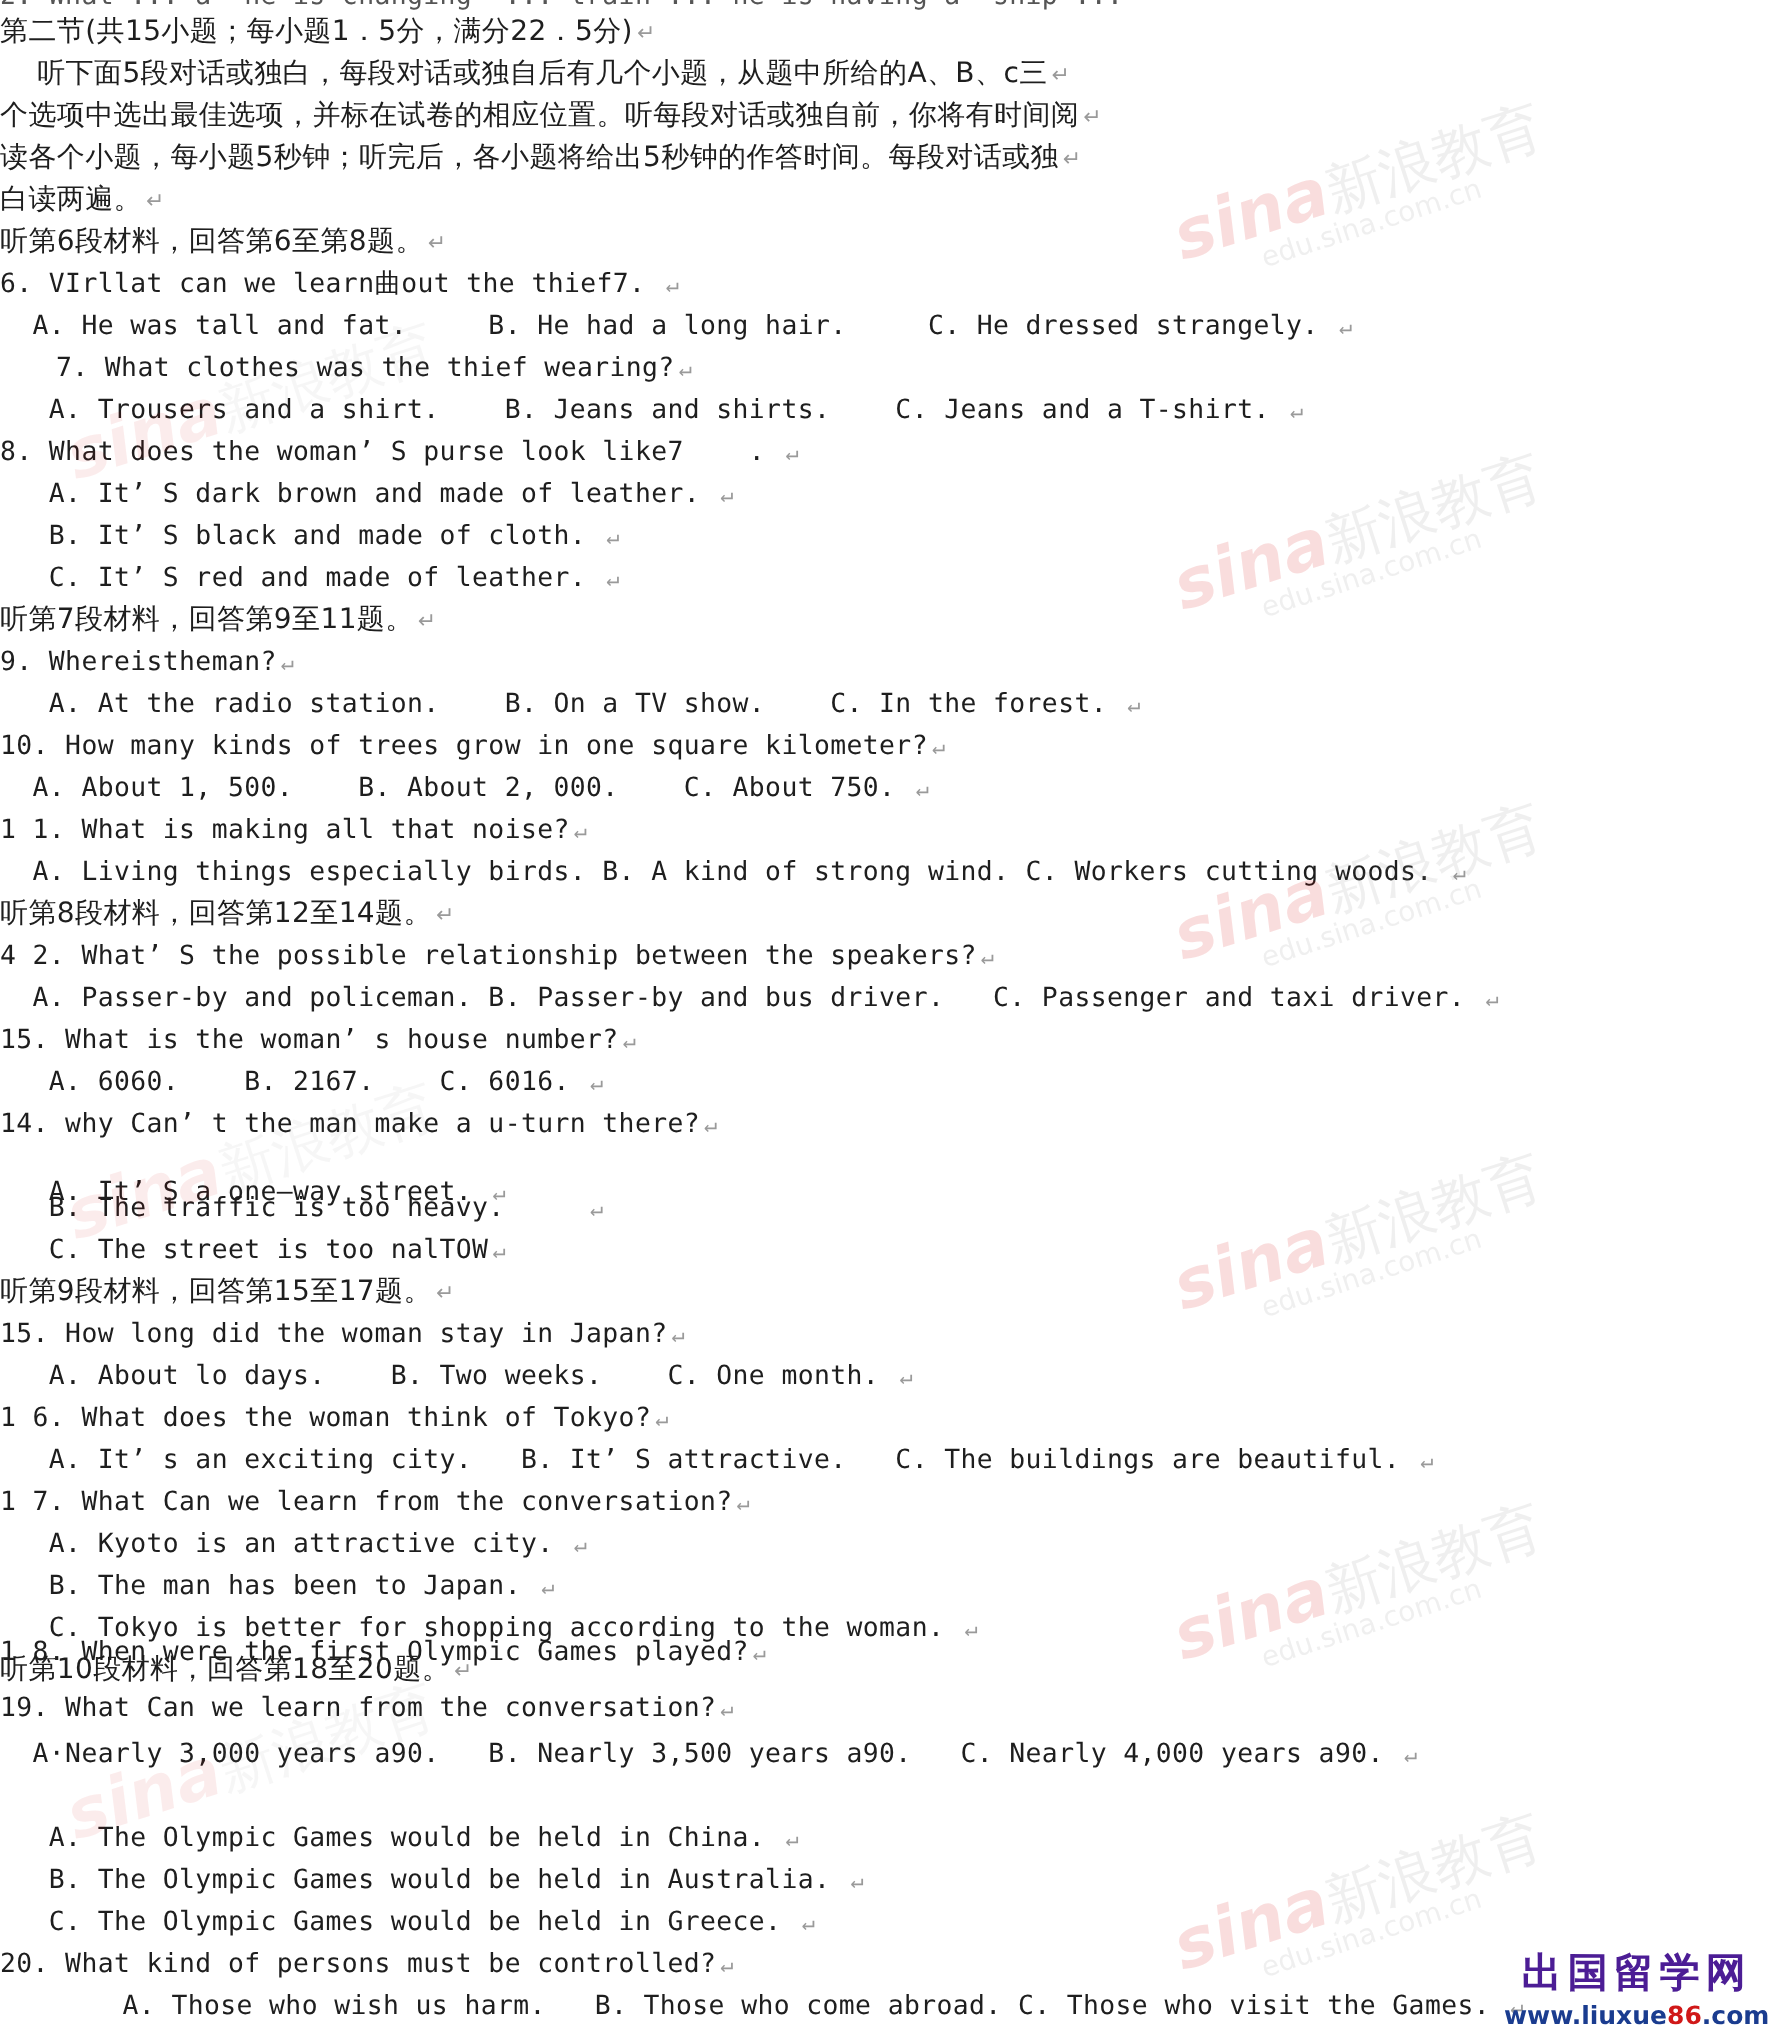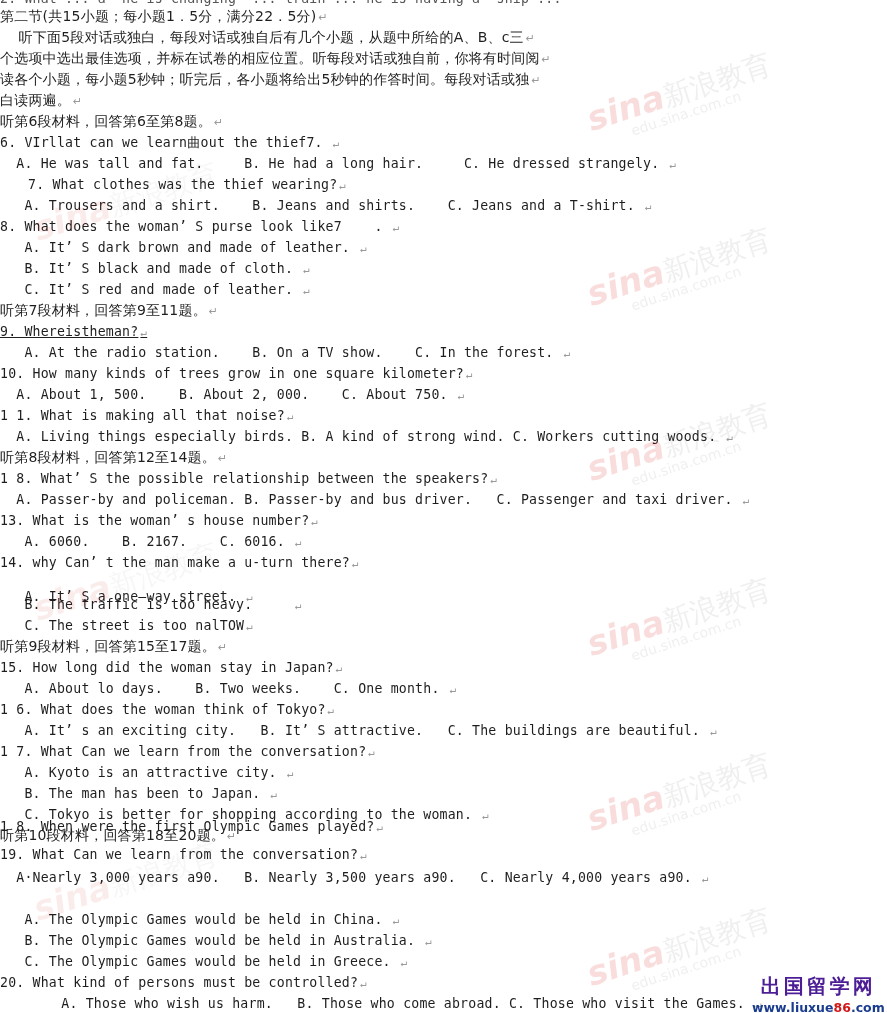--- a/index.html
+++ b/index.html
@@ -36,30 +36,30 @@
       <div class="line cjk" style="top: 111px;"><span>听第6段材料，回答第6至第8题。</span><span class="pm">↵</span></div>
       <div class="line" style="top: 132px;"><span>6. VIrllat can we learn曲out the thief7. </span><span class="pm">↵</span></div>
       <div class="line" style="top: 153px;"><span>  A. He was tall and fat.     B. He had a long hair.     C. He dressed strangely. </span><span class="pm">↵</span></div>
       <div class="line" style="top: 174px; padding-left: 28px;"><span>7. What clothes was the thief wearing?</span><span class="pm">↵</span></div>
       <div class="line" style="top: 195px;"><span>   A. Trousers and a shirt.    B. Jeans and shirts.    C. Jeans and a T-shirt. </span><span class="pm">↵</span></div>
       <div class="line" style="top: 216px;"><span>8. What does the woman’ S purse look like7    . </span><span class="pm">↵</span></div>
       <div class="line" style="top: 237px;"><span>   A. It’ S dark brown and made of leather. </span><span class="pm">↵</span></div>
       <div class="line" style="top: 258px;"><span>   B. It’ S black and made of cloth. </span><span class="pm">↵</span></div>
       <div class="line" style="top: 279px;"><span>   C. It’ S red and made of leather. </span><span class="pm">↵</span></div>
       <div class="line cjk" style="top: 300px;"><span>听第7段材料，回答第9至11题。</span><span class="pm">↵</span></div>
-      <div class="line" style="top: 321px; text-decoration: underline;"><span>9. Whereistheman?</span><span class="pm">↵</span></div>
+      <div class="line" style="top: 321px;"><span>9. Whereistheman?</span><span class="pm">↵</span></div>
       <div class="line" style="top: 342px;"><span>   A. At the radio station.    B. On a TV show.    C. In the forest. </span><span class="pm">↵</span></div>
       <div class="line" style="top: 363px;"><span>10. How many kinds of trees grow in one square kilometer?</span><span class="pm">↵</span></div>
       <div class="line" style="top: 384px;"><span>  A. About 1, 500.    B. About 2, 000.    C. About 750. </span><span class="pm">↵</span></div>
       <div class="line" style="top: 405px;"><span>1 1. What is making all that noise?</span><span class="pm">↵</span></div>
       <div class="line" style="top: 426px;"><span>  A. Living things especially birds. B. A kind of strong wind. C. Workers cutting woods. </span><span class="pm">↵</span></div>
       <div class="line cjk" style="top: 447px;"><span>听第8段材料，回答第12至14题。</span><span class="pm">↵</span></div>
-      <div class="line" style="top: 468px;"><span>1 8. What’ S the possible relationship between the speakers?</span><span class="pm">↵</span></div>
+      <div class="line" style="top: 468px;"><span>4 2. What’ S the possible relationship between the speakers?</span><span class="pm">↵</span></div>
       <div class="line" style="top: 489px;"><span>  A. Passer-by and policeman. B. Passer-by and bus driver.   C. Passenger and taxi driver. </span><span class="pm">↵</span></div>
-      <div class="line" style="top: 510px;"><span>13. What is the woman’ s house number?</span><span class="pm">↵</span></div>
+      <div class="line" style="top: 510px;"><span>15. What is the woman’ s house number?</span><span class="pm">↵</span></div>
       <div class="line" style="top: 531px;"><span>   A. 6060.    B. 2167.    C. 6016. </span><span class="pm">↵</span></div>
       <div class="line" style="top: 552px;"><span>14. why Can’ t the man make a u-turn there?</span><span class="pm">↵</span></div>
       <div class="line" style="top: 586px;"><span>   A. It’ S a one—way street. </span><span class="pm">↵</span></div>
       <div class="line" style="top: 594px;"><span>   B. The traffic is too heavy.     </span><span class="pm">↵</span></div>
       <div class="line" style="top: 615px;"><span>   C. The street is too nalTOW</span><span class="pm">↵</span></div>
       <div class="line cjk" style="top: 636px;"><span>听第9段材料，回答第15至17题。</span><span class="pm">↵</span></div>
       <div class="line" style="top: 657px;"><span>15. How long did the woman stay in Japan?</span><span class="pm">↵</span></div>
       <div class="line" style="top: 678px;"><span>   A. About lo days.    B. Two weeks.    C. One month. </span><span class="pm">↵</span></div>
       <div class="line" style="top: 699px;"><span>1 6. What does the woman think of Tokyo?</span><span class="pm">↵</span></div>
       <div class="line" style="top: 720px;"><span>   A. It’ s an exciting city.   B. It’ S attractive.   C. The buildings are beautiful. </span><span class="pm">↵</span></div>

